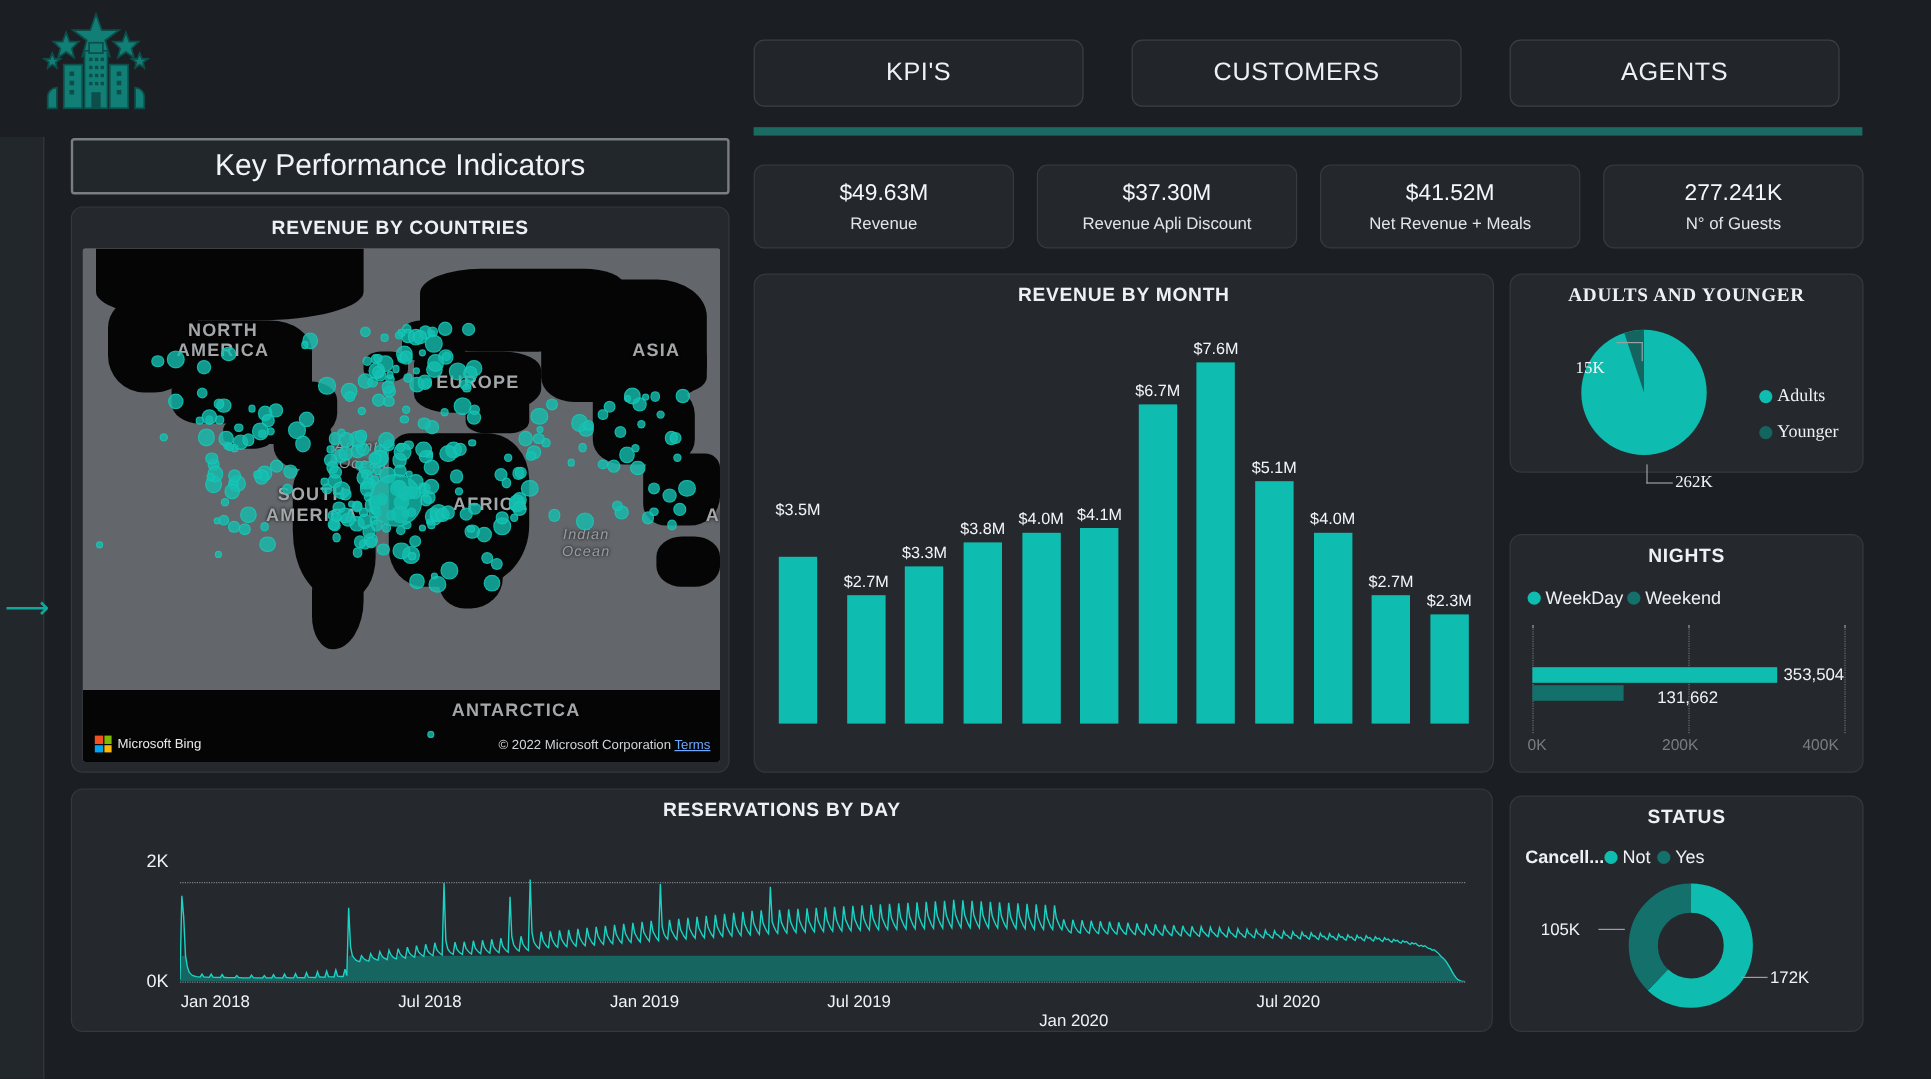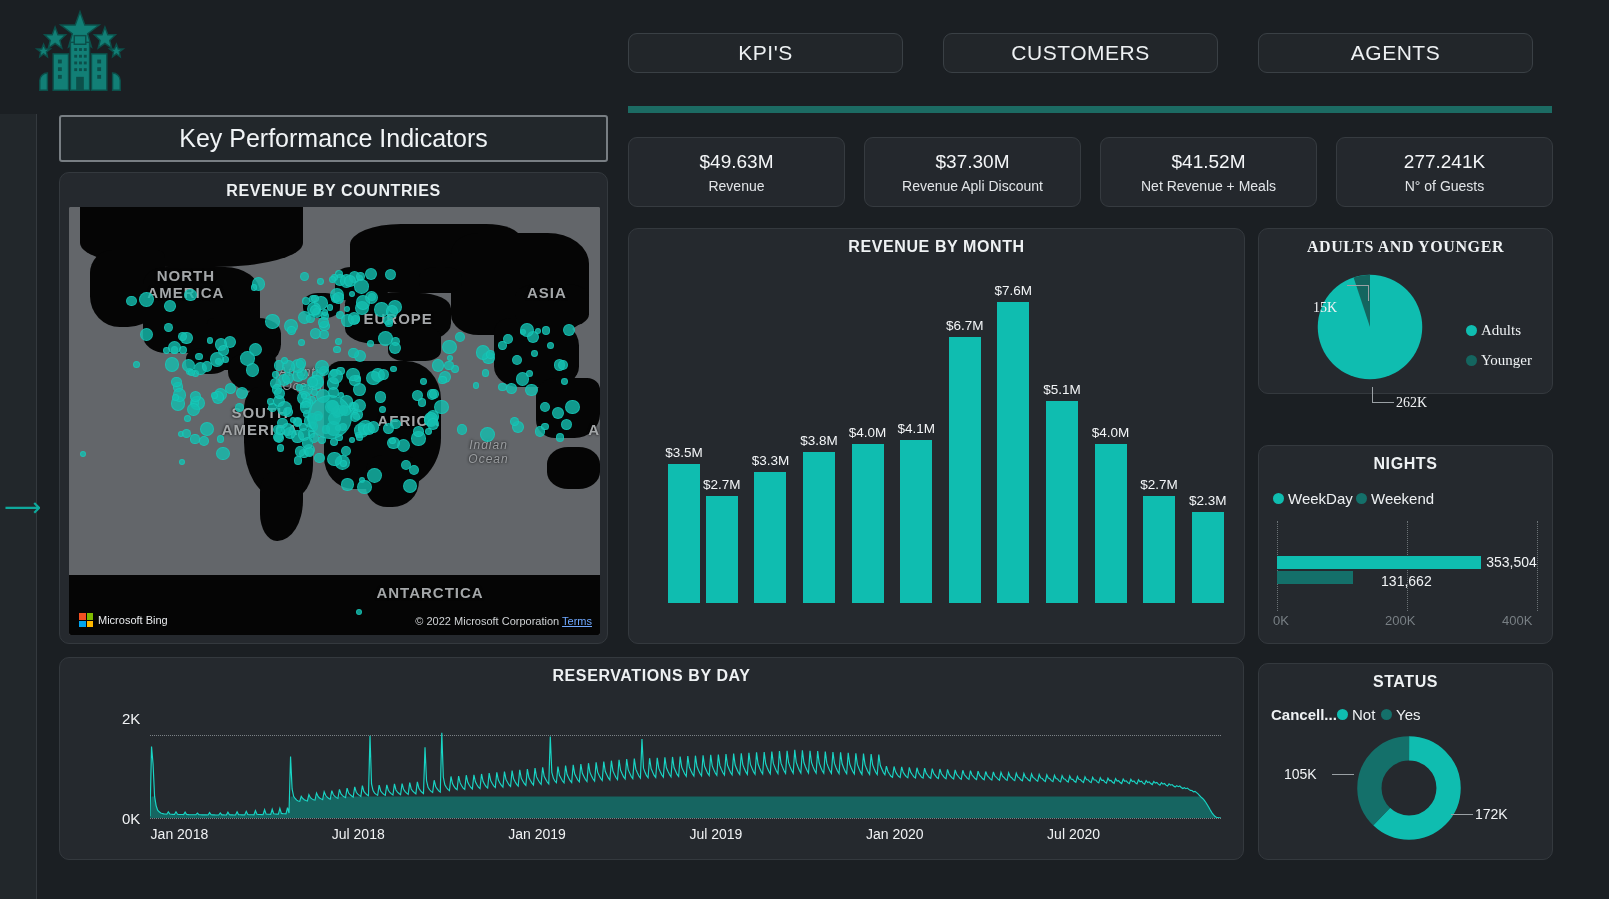--- a/index.html
+++ b/index.html
@@ -28,21 +28,21 @@
   .title-main {
     font-size: 31px; font-weight: bold; color: #f2f4f6; letter-spacing: .5px;
     font-family: "Liberation Sans", sans-serif;
   }
   .title-sub {
     font-size: 24px; font-weight: bold; color: #2e3439; letter-spacing: 2px;
     margin-top: -6px;
   }
 
   .tab {
-    position: absolute; top: 33px; height: 40px;
+    position: absolute; top: 33px; height: 56px;
     background: #22262a; border: 1px solid #3a4045; border-radius: 9px;
     display: flex; align-items: center; justify-content: center;
     color: #eef1f3; font-size: 21px; letter-spacing: .5px;
   }
   #tab0 { left: 628px; width: 275px; }
   #tab1 { left: 943px; width: 275px; }
   #tab2 { left: 1258px; width: 275px; }
 
   .teal-rule {
     position: absolute; left: 628px; top: 106px; width: 924px; height: 7px;
@@ -577,21 +577,21 @@
     <div class="lbl">Net Revenue + Meals</div>
   </div>
   <div class="card" id="c3">
     <div class="val">277.241K</div>
     <div class="lbl">N° of Guests</div>
   </div>
 
   <div class="panel" id="bar-panel">
     <div class="panel-title">REVENUE BY MONTH</div>
     <div class="bars" id="bars">
-        <div class="bar-col" style="left: 19px; width: 32.065px;">
+        <div class="bar-col" style="left: 0; width: 32.065px; gap: 28px;">
           <div class="bar-val">$3.5M</div>
           <div class="bar-rect" style="height: 42.1687%;"></div>
         </div>
         <div class="bar-col" style="left: 56.8425px; width: 32.065px;">
           <div class="bar-val">$2.7M</div>
           <div class="bar-rect" style="height: 32.5301%;"></div>
         </div>
         <div class="bar-col" style="left: 105.426px; width: 32.065px;">
           <div class="bar-val">$3.3M</div>
           <div class="bar-rect" style="height: 39.759%;"></div>
@@ -712,18 +712,18 @@
         <path id="res-line" fill="none" stroke="#19d4c4" stroke-width="1.1" d="M0.00,106.34 L1.43,36.55 L2.85,54.00 L4.28,86.40 L5.71,95.54 L7.13,100.11 L8.56,101.77 L9.99,103.02 L11.41,103.43 L12.84,103.85 L14.27,104.05 L15.69,104.26 L17.12,101.77 L18.54,104.05 L19.97,104.26 L21.40,104.34 L22.82,104.43 L24.25,101.77 L25.68,104.26 L27.10,104.47 L28.53,104.51 L29.96,104.55 L31.38,104.59 L32.81,102.18 L34.24,104.47 L35.66,104.59 L37.09,104.68 L38.52,104.68 L39.94,104.76 L41.37,104.76 L42.80,104.80 L44.22,103.02 L45.65,104.68 L47.08,104.76 L48.50,104.84 L49.93,104.84 L51.36,104.88 L52.78,104.88 L54.21,104.93 L55.63,102.60 L57.06,104.76 L58.49,104.84 L59.91,104.88 L61.34,104.93 L62.77,104.93 L64.19,104.97 L65.62,103.02 L67.05,104.84 L68.47,104.88 L69.90,104.93 L71.33,104.97 L72.75,102.18 L74.18,104.76 L75.61,104.84 L77.03,104.88 L78.46,104.93 L79.89,104.97 L81.31,101.77 L82.74,104.68 L84.17,104.76 L85.59,104.84 L87.02,104.88 L88.45,104.93 L89.87,101.35 L91.30,104.59 L92.72,104.68 L94.15,104.76 L95.58,104.80 L97.00,104.84 L98.43,100.52 L99.86,104.26 L101.28,104.43 L102.71,104.51 L104.14,104.59 L105.56,104.68 L106.99,99.69 L108.42,104.05 L109.84,104.18 L111.27,104.26 L112.70,104.34 L114.12,99.28 L115.55,103.85 L116.98,104.01 L118.40,104.10 L119.83,104.18 L121.26,98.45 L122.68,103.43 L124.11,103.64 L125.53,103.76 L126.96,103.85 L128.39,97.62 L129.81,103.02 L131.24,46.52 L132.67,78.92 L134.09,86.40 L135.52,88.48 L136.95,90.14 L138.37,90.97 L139.80,91.38 L141.23,86.40 L142.65,88.48 L144.08,89.72 L145.51,90.55 L146.93,90.97 L148.36,84.74 L149.79,87.65 L151.21,88.89 L152.64,89.72 L154.07,90.14 L155.49,83.08 L156.92,86.40 L158.35,88.06 L159.77,88.89 L161.20,89.72 L162.62,81.83 L164.05,85.57 L165.48,87.23 L166.90,88.48 L168.33,89.10 L169.76,80.58 L171.18,84.74 L172.61,86.40 L174.04,87.65 L175.46,88.48 L176.89,79.34 L178.32,83.91 L179.74,85.57 L181.17,86.82 L182.60,87.65 L184.02,78.09 L185.45,83.08 L186.88,84.74 L188.30,85.98 L189.73,87.02 L191.16,76.85 L192.58,82.25 L194.01,84.12 L195.44,85.36 L196.86,86.40 L198.29,75.60 L199.71,81.42 L201.14,83.28 L202.57,84.74 L203.99,85.78 L205.42,25.75 L206.85,73.94 L208.27,80.58 L209.70,83.08 L211.13,84.32 L212.55,85.36 L213.98,75.18 L215.41,81.00 L216.83,82.87 L218.26,84.32 L219.69,85.36 L221.11,74.77 L222.54,80.38 L223.97,82.45 L225.39,83.91 L226.82,84.95 L228.25,73.94 L229.67,79.96 L231.10,82.04 L232.52,83.49 L233.95,84.74 L235.38,73.52 L236.80,79.34 L238.23,81.62 L239.66,83.08 L241.08,84.32 L242.51,72.69 L243.94,78.92 L245.36,81.21 L246.79,82.66 L248.22,83.91 L249.64,71.86 L251.07,78.30 L252.50,80.58 L253.92,82.25 L255.35,83.49 L256.78,37.38 L258.20,70.62 L259.63,77.26 L261.06,79.75 L262.48,81.42 L263.91,82.45 L265.34,70.20 L266.76,76.43 L268.19,78.92 L269.61,80.79 L271.04,82.04 L272.47,22.85 L273.89,67.29 L275.32,74.77 L276.75,77.47 L278.17,79.34 L279.60,80.58 L281.03,66.46 L282.45,73.52 L283.88,76.43 L285.31,78.51 L286.73,79.75 L288.16,66.05 L289.59,72.90 L291.01,75.81 L292.44,78.09 L293.87,79.34 L295.29,65.22 L296.72,72.28 L298.15,75.18 L299.57,77.47 L301.00,78.92 L302.43,64.80 L303.85,71.86 L305.28,74.77 L306.70,77.05 L308.13,78.51 L309.56,63.97 L310.98,71.24 L312.41,74.15 L313.84,76.64 L315.26,78.09 L316.69,63.14 L318.12,70.62 L319.54,73.52 L320.97,76.02 L322.40,77.47 L323.82,62.31 L325.25,69.99 L326.68,72.90 L328.10,75.39 L329.53,77.05 L330.96,61.48 L332.38,69.37 L333.81,72.28 L335.24,74.98 L336.66,76.43 L338.09,60.65 L339.51,68.75 L340.94,71.65 L342.37,74.35 L343.79,76.02 L345.22,59.82 L346.65,68.12 L348.07,71.03 L349.50,73.73 L350.93,75.39 L352.35,58.98 L353.78,67.50 L355.21,70.41 L356.63,73.11 L358.06,74.98 L359.49,58.15 L360.91,66.88 L362.34,69.78 L363.77,72.48 L365.19,74.35 L366.62,57.32 L368.05,66.25 L369.47,69.16 L370.90,72.07 L372.33,73.94 L373.75,26.58 L375.18,62.31 L376.60,68.12 L378.03,71.03 L379.46,72.69 L380.88,56.49 L382.31,65.22 L383.74,68.12 L385.16,71.03 L386.59,72.90 L388.02,55.66 L389.44,64.59 L390.87,67.71 L392.30,70.62 L393.72,72.48 L395.15,54.83 L396.58,63.97 L398.00,67.08 L399.43,69.99 L400.86,71.86 L402.28,54.00 L403.71,63.35 L405.14,66.46 L406.56,69.58 L407.99,71.45 L409.42,53.17 L410.84,62.72 L412.27,66.05 L413.69,68.95 L415.12,71.03 L416.55,52.34 L417.97,62.10 L419.40,65.42 L420.83,68.54 L422.25,70.41 L423.68,51.51 L425.11,61.48 L426.53,64.80 L427.96,67.92 L429.39,69.99 L430.81,50.68 L432.24,60.85 L433.67,64.38 L435.09,67.50 L436.52,69.58 L437.95,49.85 L439.37,60.23 L440.80,63.76 L442.23,66.88 L443.65,68.95 L445.08,49.02 L446.50,59.61 L447.93,63.14 L449.36,66.46 L450.78,68.54 L452.21,48.60 L453.64,59.19 L455.06,62.72 L456.49,66.05 L457.92,68.12 L459.34,29.08 L460.77,58.15 L462.20,62.31 L463.62,65.63 L465.05,67.71 L466.48,48.18 L467.90,58.57 L469.33,62.10 L470.76,65.42 L472.18,67.50 L473.61,47.77 L475.04,58.15 L476.46,61.68 L477.89,65.01 L479.32,67.08 L480.74,47.35 L482.17,57.74 L483.59,61.27 L485.02,64.59 L486.45,66.88 L487.87,46.94 L489.30,57.53 L490.73,61.06 L492.15,64.38 L493.58,66.46 L495.01,46.52 L496.43,57.12 L497.86,60.65 L499.29,63.97 L500.71,66.25 L502.14,46.11 L503.57,56.91 L504.99,60.44 L506.42,63.76 L507.85,66.05 L509.27,45.69 L510.70,56.49 L512.13,60.23 L513.55,63.55 L514.98,65.84 L516.41,45.28 L517.83,56.28 L519.26,59.82 L520.68,63.35 L522.11,65.63 L523.54,44.86 L524.96,55.87 L526.39,59.61 L527.82,62.93 L529.24,65.22 L530.67,44.45 L532.10,55.66 L533.52,59.40 L534.95,62.72 L536.38,65.01 L537.80,44.03 L539.23,55.25 L540.66,58.98 L542.08,62.52 L543.51,64.80 L544.94,43.62 L546.36,55.04 L547.79,58.78 L549.22,62.31 L550.64,64.59 L552.07,43.20 L553.50,54.62 L554.92,58.57 L556.35,61.89 L557.77,64.38 L559.20,42.78 L560.63,54.42 L562.05,58.15 L563.48,61.68 L564.91,64.18 L566.33,42.37 L567.76,54.00 L569.19,57.95 L570.61,61.48 L572.04,63.97 L573.47,41.95 L574.89,53.79 L576.32,57.74 L577.75,61.27 L579.17,63.76 L580.60,41.54 L582.03,53.38 L583.45,57.32 L584.88,61.06 L586.31,63.55 L587.73,41.12 L589.16,53.17 L590.58,57.12 L592.01,60.65 L593.44,63.35 L594.86,40.71 L596.29,52.75 L597.72,56.91 L599.14,60.44 L600.57,63.14 L602.00,39.88 L603.42,52.34 L604.85,56.49 L606.28,60.23 L607.70,62.93 L609.13,40.29 L610.56,52.55 L611.98,56.70 L613.41,60.31 L614.84,63.06 L616.26,40.71 L617.69,52.75 L619.12,56.91 L620.54,60.44 L621.97,63.14 L623.40,41.12 L624.82,52.96 L626.25,57.12 L627.67,60.65 L629.10,63.22 L630.53,41.54 L631.95,53.17 L633.38,57.32 L634.81,60.85 L636.23,63.35 L637.66,41.95 L639.09,53.38 L640.51,57.53 L641.94,61.06 L643.37,63.55 L644.79,42.37 L646.22,53.79 L647.65,57.74 L649.07,61.27 L650.50,63.76 L651.93,42.78 L653.35,54.00 L654.78,57.95 L656.21,61.48 L657.63,63.97 L659.06,43.20 L660.49,54.42 L661.91,58.36 L663.34,61.89 L664.76,64.38 L666.19,43.62 L667.62,54.62 L669.04,58.57 L670.47,62.10 L671.90,64.47 L673.32,44.03 L674.75,54.83 L676.18,58.78 L677.60,62.31 L679.03,64.59 L680.46,44.45 L681.88,55.25 L683.31,58.98 L684.74,62.52 L686.16,64.80 L687.59,56.08 L689.02,61.48 L690.44,63.97 L691.87,66.25 L693.30,67.29 L694.72,56.49 L696.15,61.89 L697.57,64.38 L699.00,66.46 L700.43,67.50 L701.85,56.91 L703.28,62.31 L704.71,64.59 L706.13,66.67 L707.56,67.71 L708.99,57.32 L710.41,62.52 L711.84,64.80 L713.27,66.88 L714.69,67.92 L716.12,57.74 L717.55,62.93 L718.97,65.01 L720.40,67.08 L721.83,68.12 L723.25,58.15 L724.68,63.14 L726.11,65.22 L727.53,67.29 L728.96,68.33 L730.39,58.57 L731.81,63.55 L733.24,65.42 L734.66,67.50 L736.09,68.54 L737.52,58.98 L738.94,63.76 L740.37,65.63 L741.80,67.71 L743.22,68.75 L744.65,59.40 L746.08,64.18 L747.50,66.05 L748.93,67.92 L750.36,68.95 L751.78,59.82 L753.21,64.38 L754.64,66.25 L756.06,68.12 L757.49,69.16 L758.92,60.23 L760.34,64.80 L761.77,66.46 L763.20,68.33 L764.62,69.37 L766.05,60.65 L767.48,65.01 L768.90,66.67 L770.33,68.54 L771.75,69.58 L773.18,61.06 L774.61,65.42 L776.03,66.88 L777.46,68.75 L778.89,69.78 L780.31,61.48 L781.74,65.63 L783.17,67.08 L784.59,68.95 L786.02,69.99 L787.45,61.89 L788.87,66.05 L790.30,67.29 L791.73,69.16 L793.15,70.20 L794.58,62.31 L796.01,66.25 L797.43,67.50 L798.86,69.37 L800.29,70.41 L801.71,62.72 L803.14,66.67 L804.56,67.71 L805.99,69.58 L807.42,70.62 L808.84,63.14 L810.27,66.88 L811.70,67.92 L813.12,69.78 L814.55,70.82 L815.98,63.55 L817.40,67.29 L818.83,68.12 L820.26,69.99 L821.68,71.03 L823.11,63.97 L824.54,67.50 L825.96,68.33 L827.39,70.20 L828.82,71.24 L830.24,64.38 L831.67,67.92 L833.10,68.54 L834.52,70.41 L835.95,71.45 L837.38,64.80 L838.80,68.12 L840.23,68.75 L841.65,70.62 L843.08,71.65 L844.51,65.22 L845.93,68.54 L847.36,68.95 L848.79,70.82 L850.21,71.86 L851.64,65.63 L853.07,68.75 L854.49,69.16 L855.92,71.03 L857.35,72.07 L858.77,66.05 L860.20,69.16 L861.63,69.37 L863.05,71.24 L864.48,72.28 L865.91,66.46 L867.33,69.37 L868.76,69.58 L870.19,71.45 L871.61,72.48 L873.04,66.88 L874.47,69.78 L875.89,69.78 L877.32,71.65 L878.74,72.69 L880.17,67.29 L881.60,69.99 L883.02,69.99 L884.45,71.86 L885.88,72.90 L887.30,67.71 L888.73,70.41 L890.16,70.20 L891.58,72.07 L893.01,73.11 L894.44,68.12 L895.86,70.62 L897.29,70.41 L898.72,72.28 L900.14,73.32 L901.57,68.54 L903.00,71.03 L904.42,70.62 L905.85,72.48 L907.28,73.52 L908.70,68.95 L910.13,71.24 L911.55,70.82 L912.98,72.69 L914.41,73.73 L915.83,69.37 L917.26,71.65 L918.69,71.03 L920.11,72.90 L921.54,73.94 L922.97,69.78 L924.39,71.86 L925.82,71.24 L927.25,73.11 L928.67,74.15 L930.10,70.62 L931.53,72.48 L932.95,71.86 L934.38,73.52 L935.81,74.56 L937.23,71.45 L938.66,73.11 L940.09,72.48 L941.51,74.15 L942.94,75.18 L944.37,72.69 L945.79,74.15 L947.22,73.52 L948.64,75.18 L950.07,76.02 L951.50,73.94 L952.92,75.18 L954.35,74.56 L955.78,76.02 L957.20,77.05 L958.63,75.60 L960.06,76.64 L961.48,76.02 L962.91,77.47 L964.34,78.51 L965.76,77.68 L967.19,78.72 L968.62,78.09 L970.04,79.34 L971.47,80.38 L972.90,80.58 L974.32,81.83 L975.75,81.42 L977.18,82.66 L978.60,83.91 L980.03,85.57 L981.46,87.23 L982.88,88.48 L984.31,90.14 L985.73,92.22 L987.16,94.71 L988.59,97.20 L990.01,100.11 L991.44,102.60 L992.87,104.68 L994.29,106.34 L995.72,107.17 L997.15,107.58 L998.57,107.79 L1000.00,108.00 "></path>
       </svg>
     </div>
     <div class="res-y" style="top:60px">2K</div>
     <div class="res-y" style="top:160px">0K</div>
     <div id="res-xticks">
         <div class="res-x" style="left: 119.417px;">Jan 2018</div>
         <div class="res-x" style="left: 298.25px;">Jul 2018</div>
         <div class="res-x" style="left: 477.083px;">Jan 2019</div>
         <div class="res-x" style="left: 655.917px; text-align: center;">Jul 2019</div>
-        <div class="res-x" style="left: 834.75px;">Jan 2020</div>
+        <div class="res-x" style="left: 834.75px; margin-top: 16px;">Jan 2020</div>
         <div class="res-x" style="left: 1013.58px;">Jul 2020</div>
       </div>
   </div>
 
 </div>
 
 </body></html>

